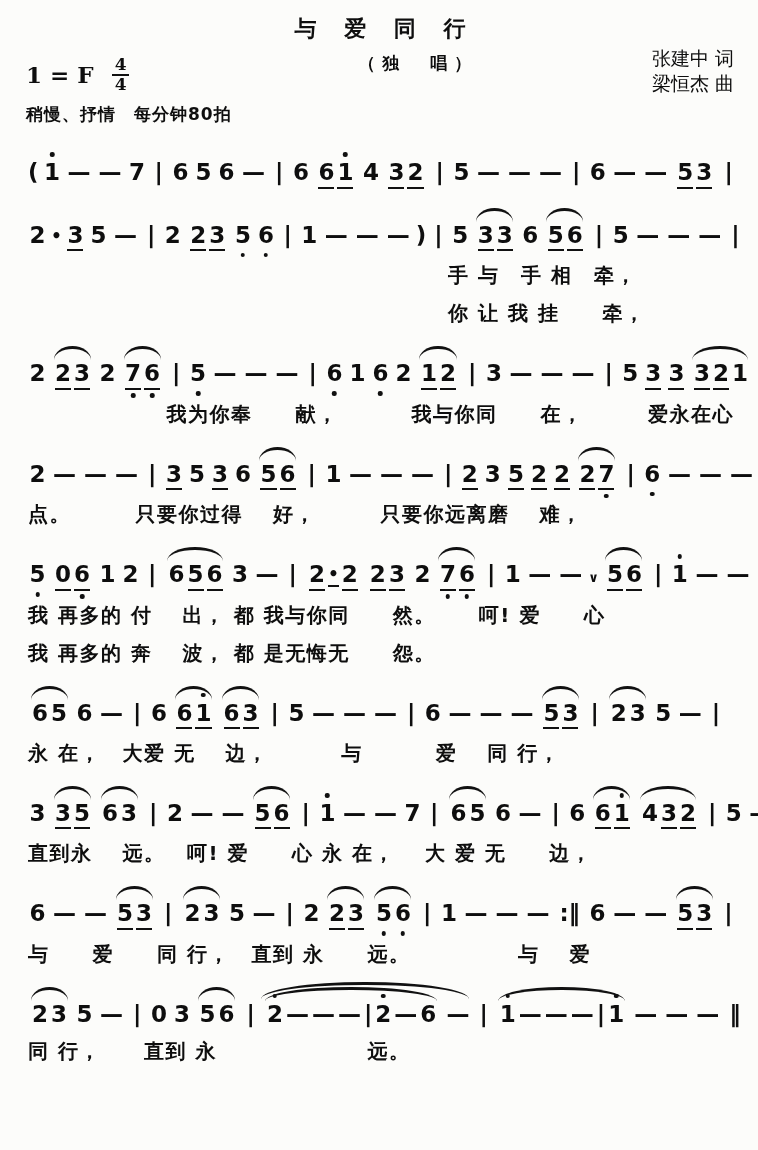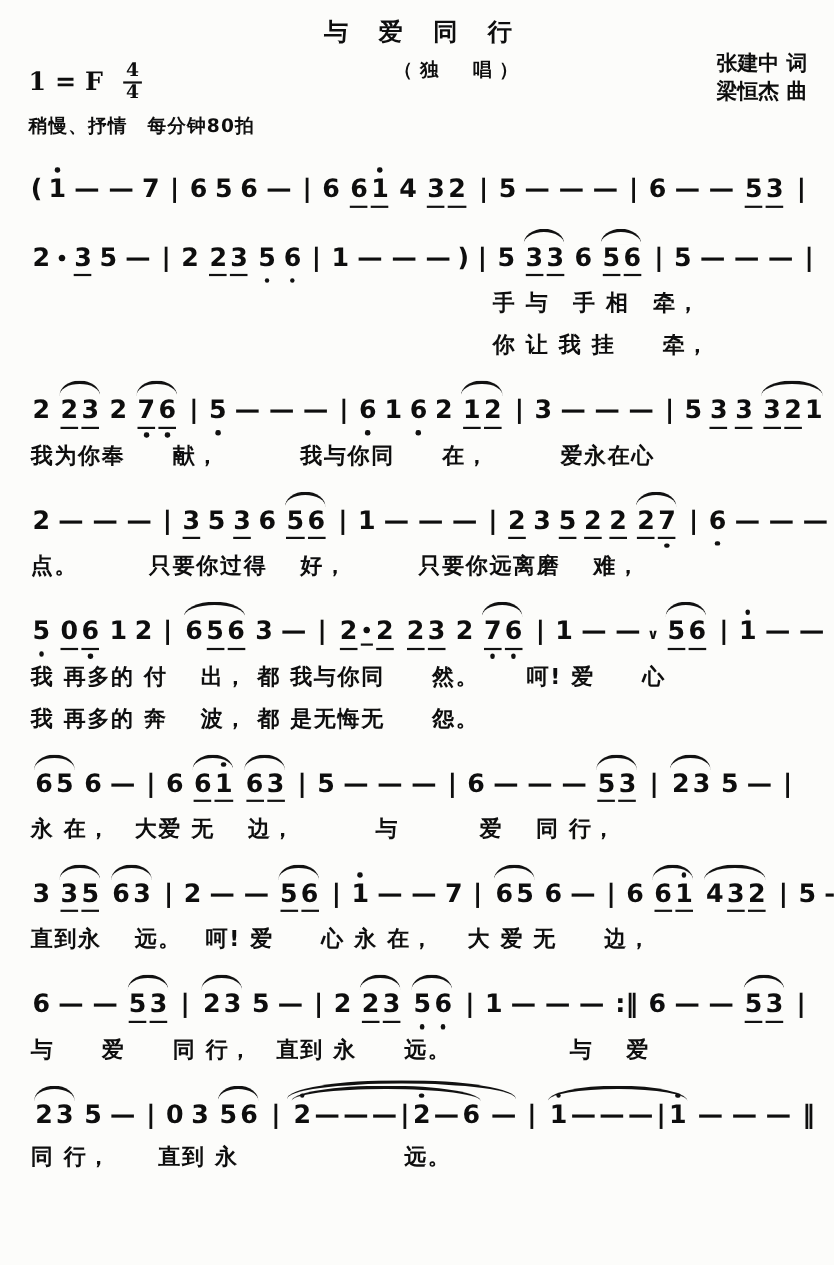--- a/index.html
+++ b/index.html
@@ -19,21 +19,21 @@
   .hrow{display:flex;justify-content:space-between;align-items:flex-start;margin-top:0;}
   .keysig{
     display:flex;align-items:center;gap:18px;
     font-size:23px;font-weight:bold;margin-top:12px;
     font-family:"DejaVu Serif",serif;
   }
   .frac{display:inline-flex;flex-direction:column;text-align:center;font-size:17px;line-height:1.05;font-weight:bold;}
   .frac .top{border-bottom:2px solid #111;padding:0 3px;}
   .frac .bot{padding:0 3px;}
   .subtitle{font-size:17px;font-weight:bold;letter-spacing:7px;margin-top:8px;padding-left:55px;text-align:center;}
-  .credits{font-size:19px;font-weight:bold;line-height:1.3;text-align:left;margin-top:2px;}
+  .credits{font-size:19px;font-weight:normal;line-height:1.3;text-align:left;margin-top:2px;}
   .tempo{font-size:17px;font-weight:bold;margin-top:8px;letter-spacing:1px;}
 
   
   .sys{margin-top:14px;}
   .nrow{
     display:flex;align-items:baseline;white-space:nowrap;
     font-weight:bold;font-size:23px;line-height:1.15;
     padding-top:19px; 
   }
   .tk{position:relative;display:inline-block;margin:0 3.5px;}
@@ -206,21 +206,21 @@
           <span class="tk bar">|</span>
           <span class="tk">5</span>
           <span class="tk u1">3</span>
           <span class="tk u1">3</span>
           <span class="grp slur">
             <span class="tk u1">3</span>
             <span class="tk u1">2</span>
             <span class="tk">1</span>
           </span>
         </div>
-        <div class="lyr" style="padding-left: 2px;">我为你奉　　献，　　　 我与你同　　在，　　　爱永在心</div>
+        <div class="lyr" style="padding-left: 2px; text-align: right;">我为你奉　　献，　　　 我与你同　　在，　　　爱永在心</div>
       </div>
       <div class="sys">
         <div class="nrow">
           <span class="tk">2</span>
           <span class="tk dash">—</span>
           <span class="tk dash">—</span>
           <span class="tk dash">—</span>
           <span class="tk bar">|</span>
           <span class="tk u1">3</span>
           <span class="tk">5</span>

